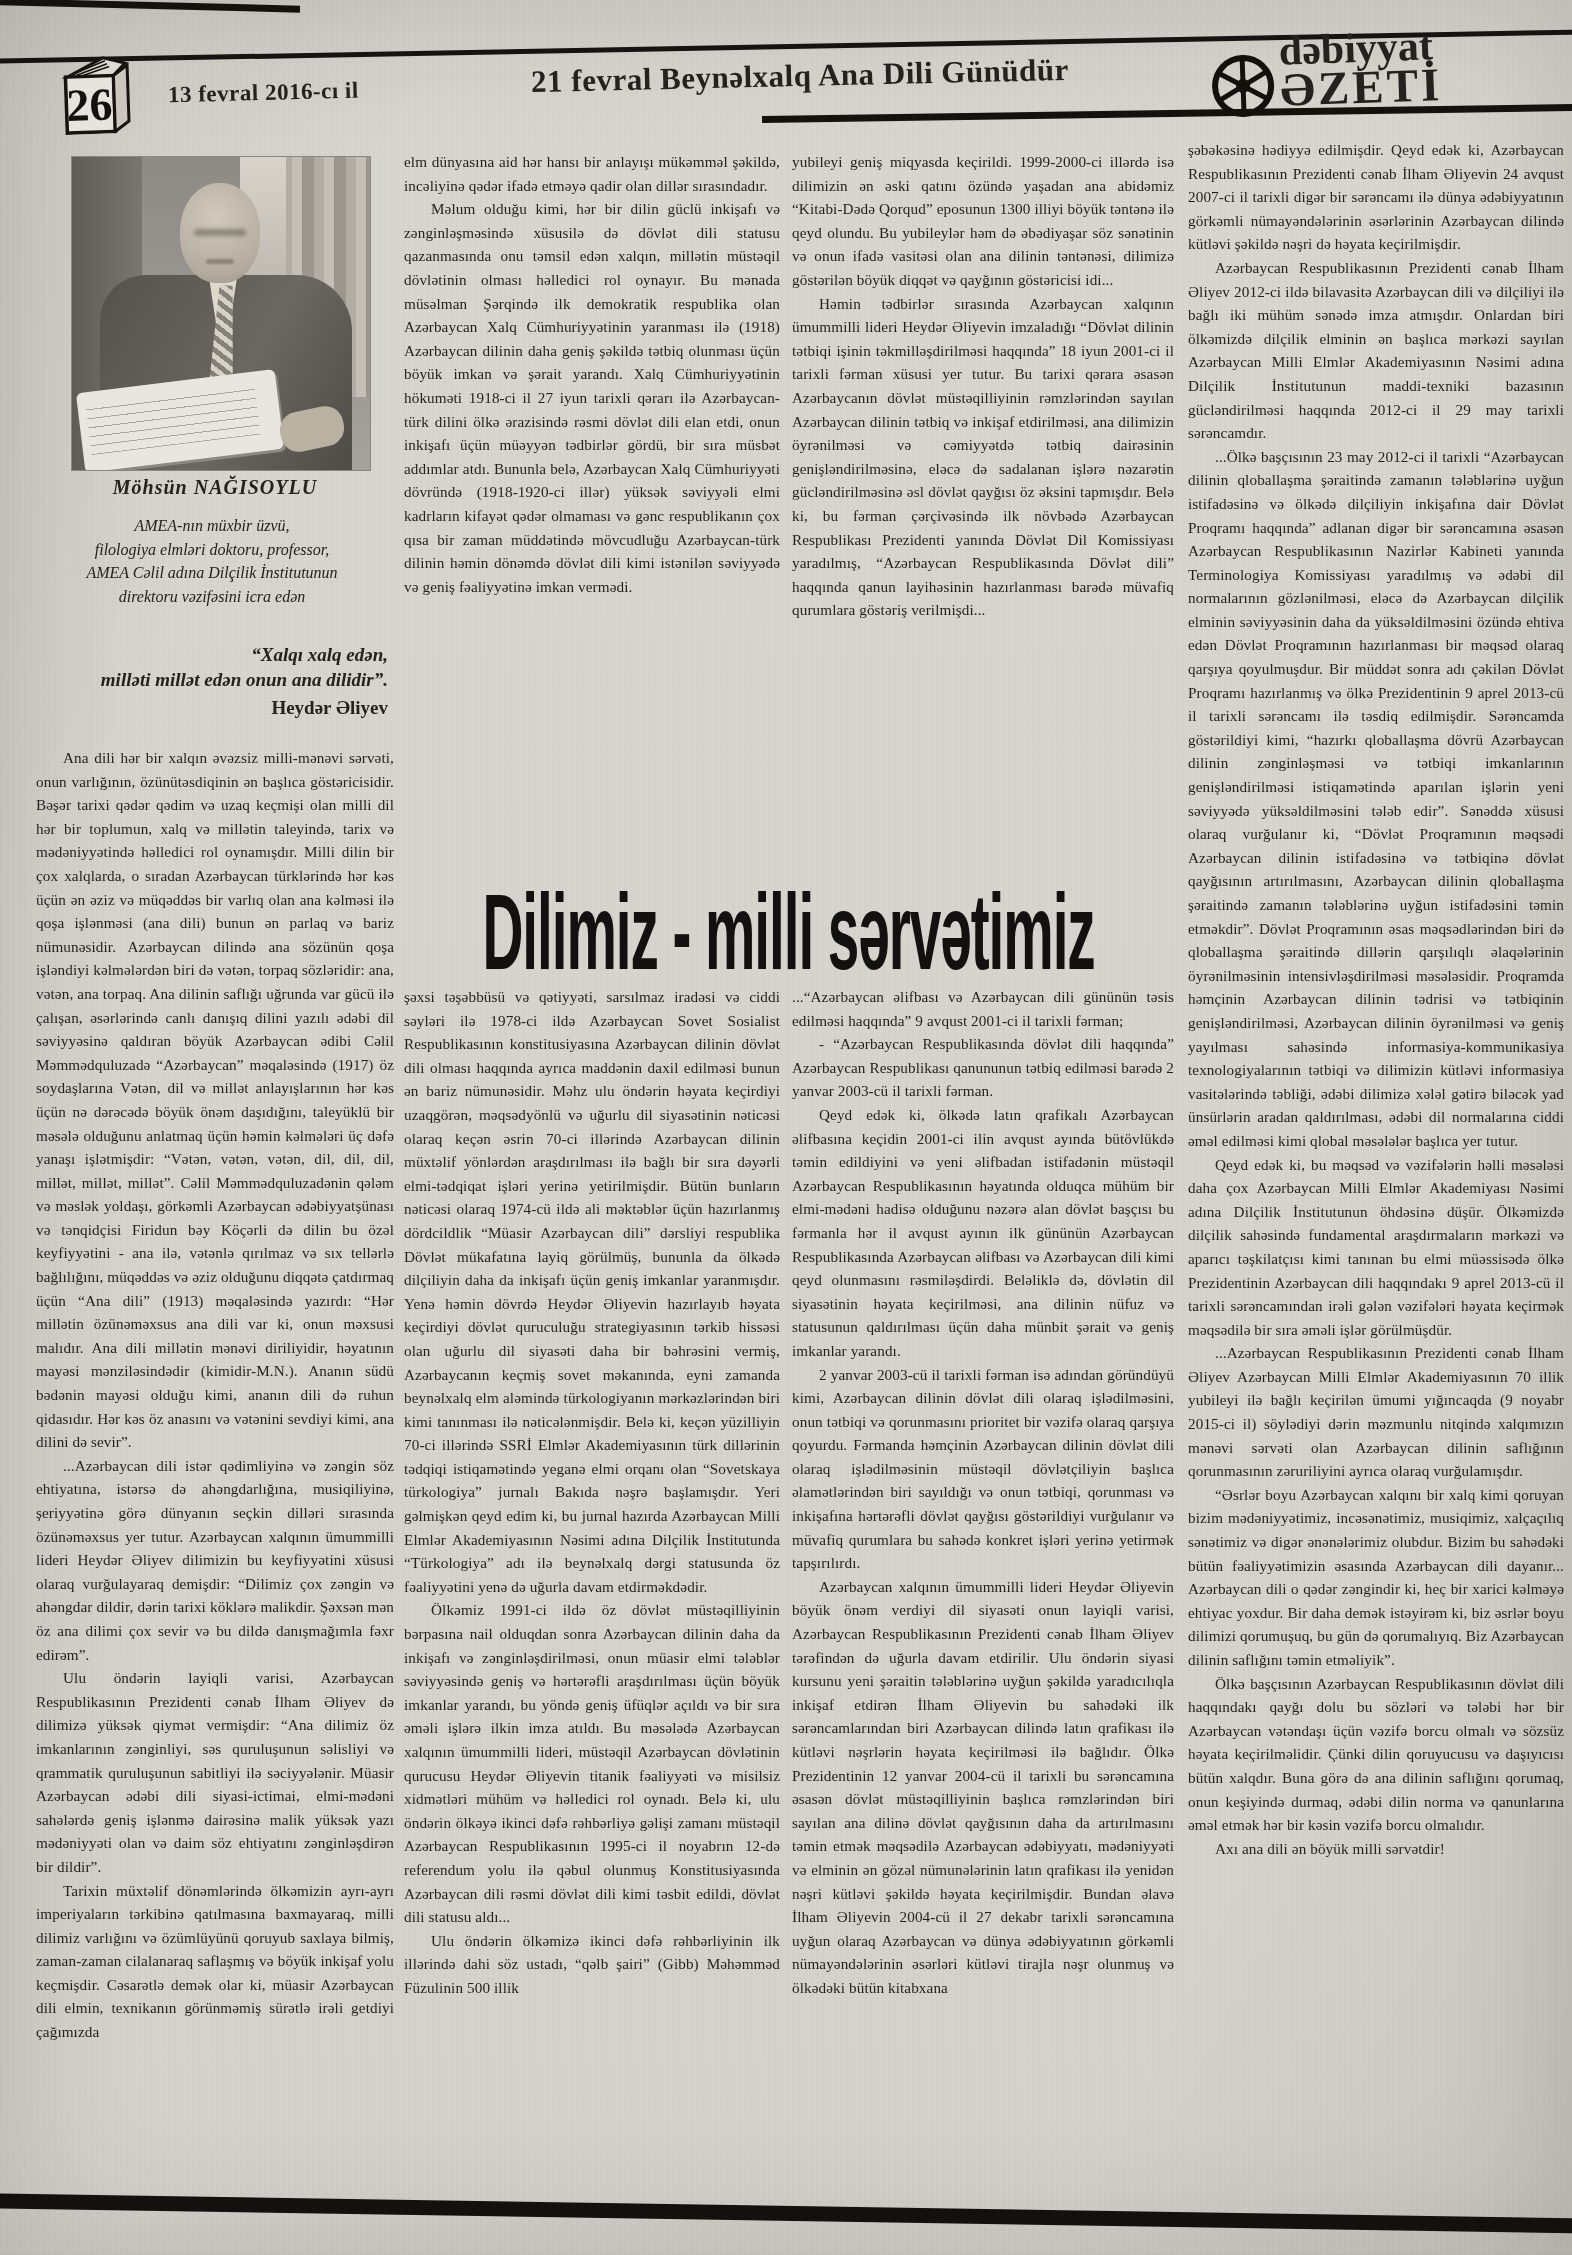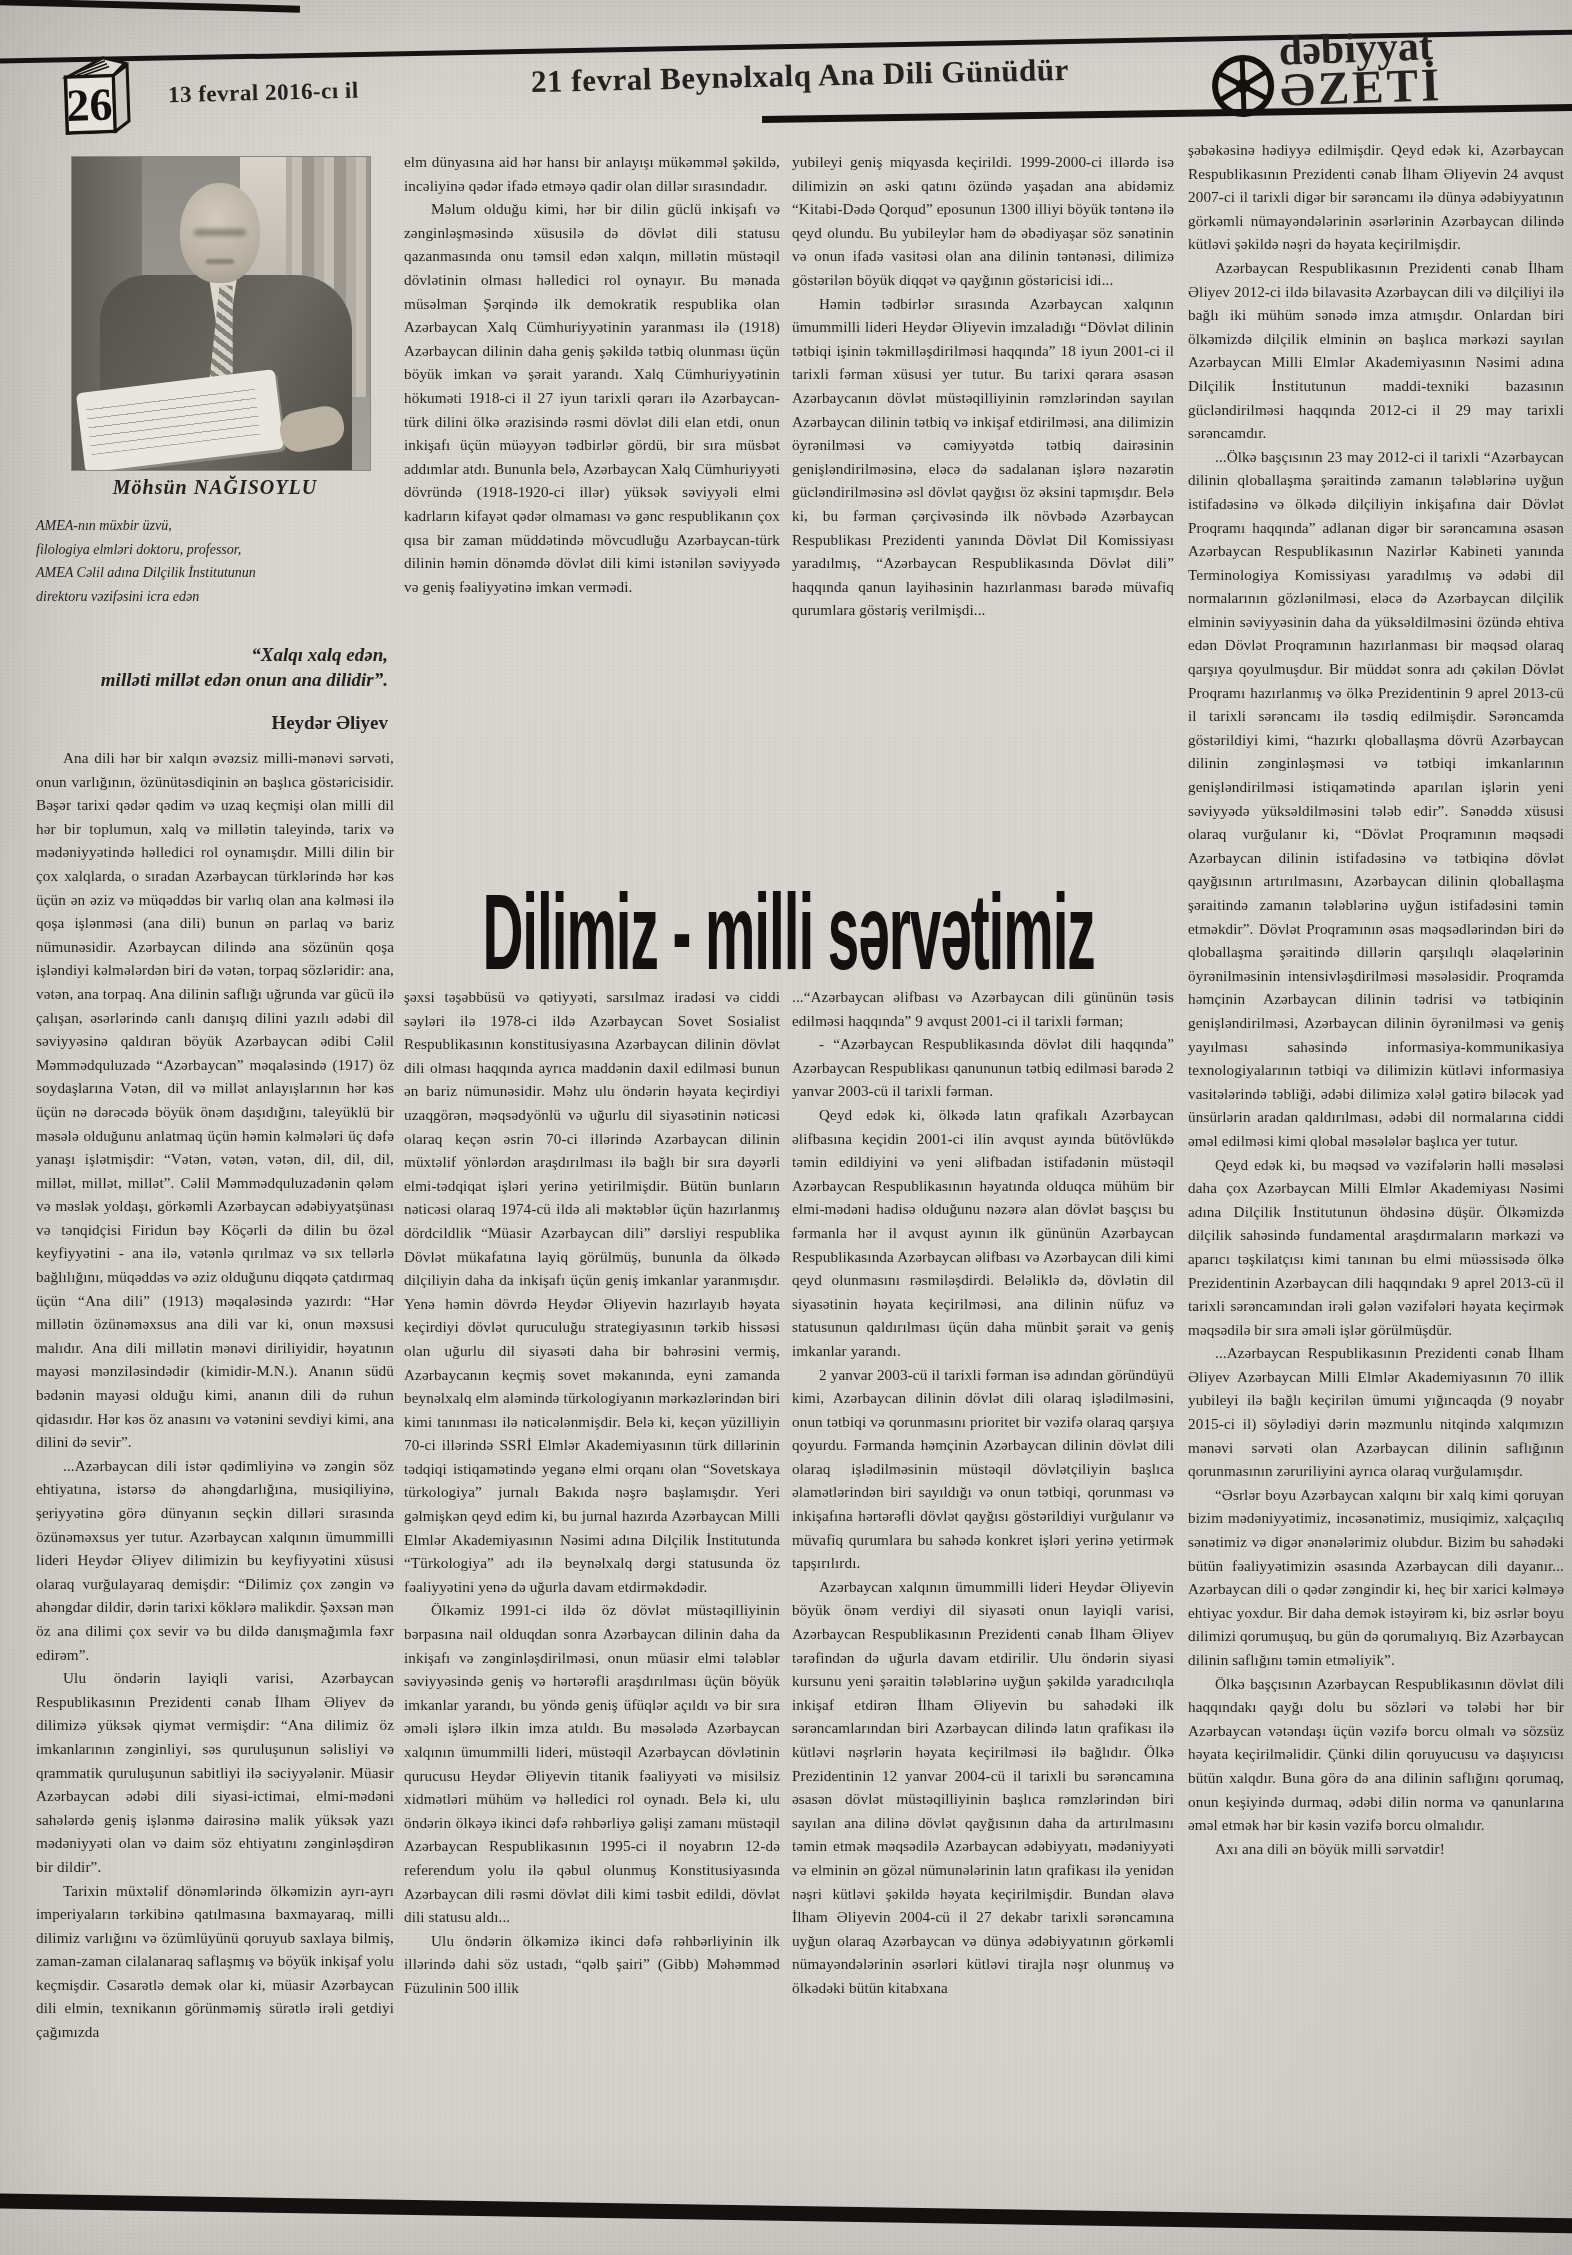--- a/index.html
+++ b/index.html
@@ -49,26 +49,26 @@
   .ph-tie{position:absolute;left:138px;top:128px;width:26px;height:120px;transform:rotate(3deg);
     background:repeating-linear-gradient(35deg,#d6d1c7 0 5px,#86827a 5px 10px);clip-path:polygon(25% 0,75% 0,100% 100%,0 100%);}
   .ph-book{position:absolute;left:8px;top:224px;width:200px;height:80px;background:#e9e6df;transform:rotate(-7deg);
     border-radius:6px;box-shadow:2px 3px 0 #8d897f;}
   .ph-book-lines{position:absolute;left:16px;top:238px;width:170px;height:50px;transform:rotate(-7deg);
     background:repeating-linear-gradient(0deg,rgba(110,105,96,.5) 0 1px,transparent 1px 9px);}
   .ph-hand{position:absolute;left:208px;top:252px;width:64px;height:40px;border-radius:18px;background:#b9b1a2;transform:rotate(-12deg);}
   
   .byline-name{position:absolute;left:36px;top:476px;width:358px;text-align:center;
     font-size:20px;font-weight:bold;font-style:italic;letter-spacing:1px;}
-  .byline-role{position:absolute;left:36px;top:514px;width:352px;text-align:left;
-    font-style:italic;font-size:14px;line-height:23.5px;}
+  .byline-role{position:absolute;left:36px;top:514px;width:352px;text-align:center;
+    font-style:italic;font-size:16px;line-height:23.5px;}
   .byline-role p{margin:0;}
   .quote{position:absolute;left:36px;top:642px;width:352px;text-align:right;font-size:19px;line-height:25px;}
   .quote .q{font-style:italic;font-weight:bold;}
-  .quote .author{font-weight:bold;font-style:normal;margin-top:18px;}
+  .quote .author{font-weight:bold;font-style:normal;margin-top:3px;}
   
   .textcol{position:absolute;overflow:hidden;font-size:15.2px;line-height:23.6px;text-align:justify;
     letter-spacing:.1px;color:#211f1c;}
   .textcol p{margin:0;text-indent:27px;}
   .textcol p.noindent{text-indent:0;}
   .col1{left:36px;top:746px;width:358px;height:1340px;}
   .col2-top{left:404px;top:150px;width:376px;height:674px;}
   .col3-top{left:792px;top:150px;width:382px;height:674px;}
   .col2-bottom{left:404px;top:985px;width:376px;height:1180px;}
   .col3-bottom{left:792px;top:985px;width:382px;height:1205px;}

